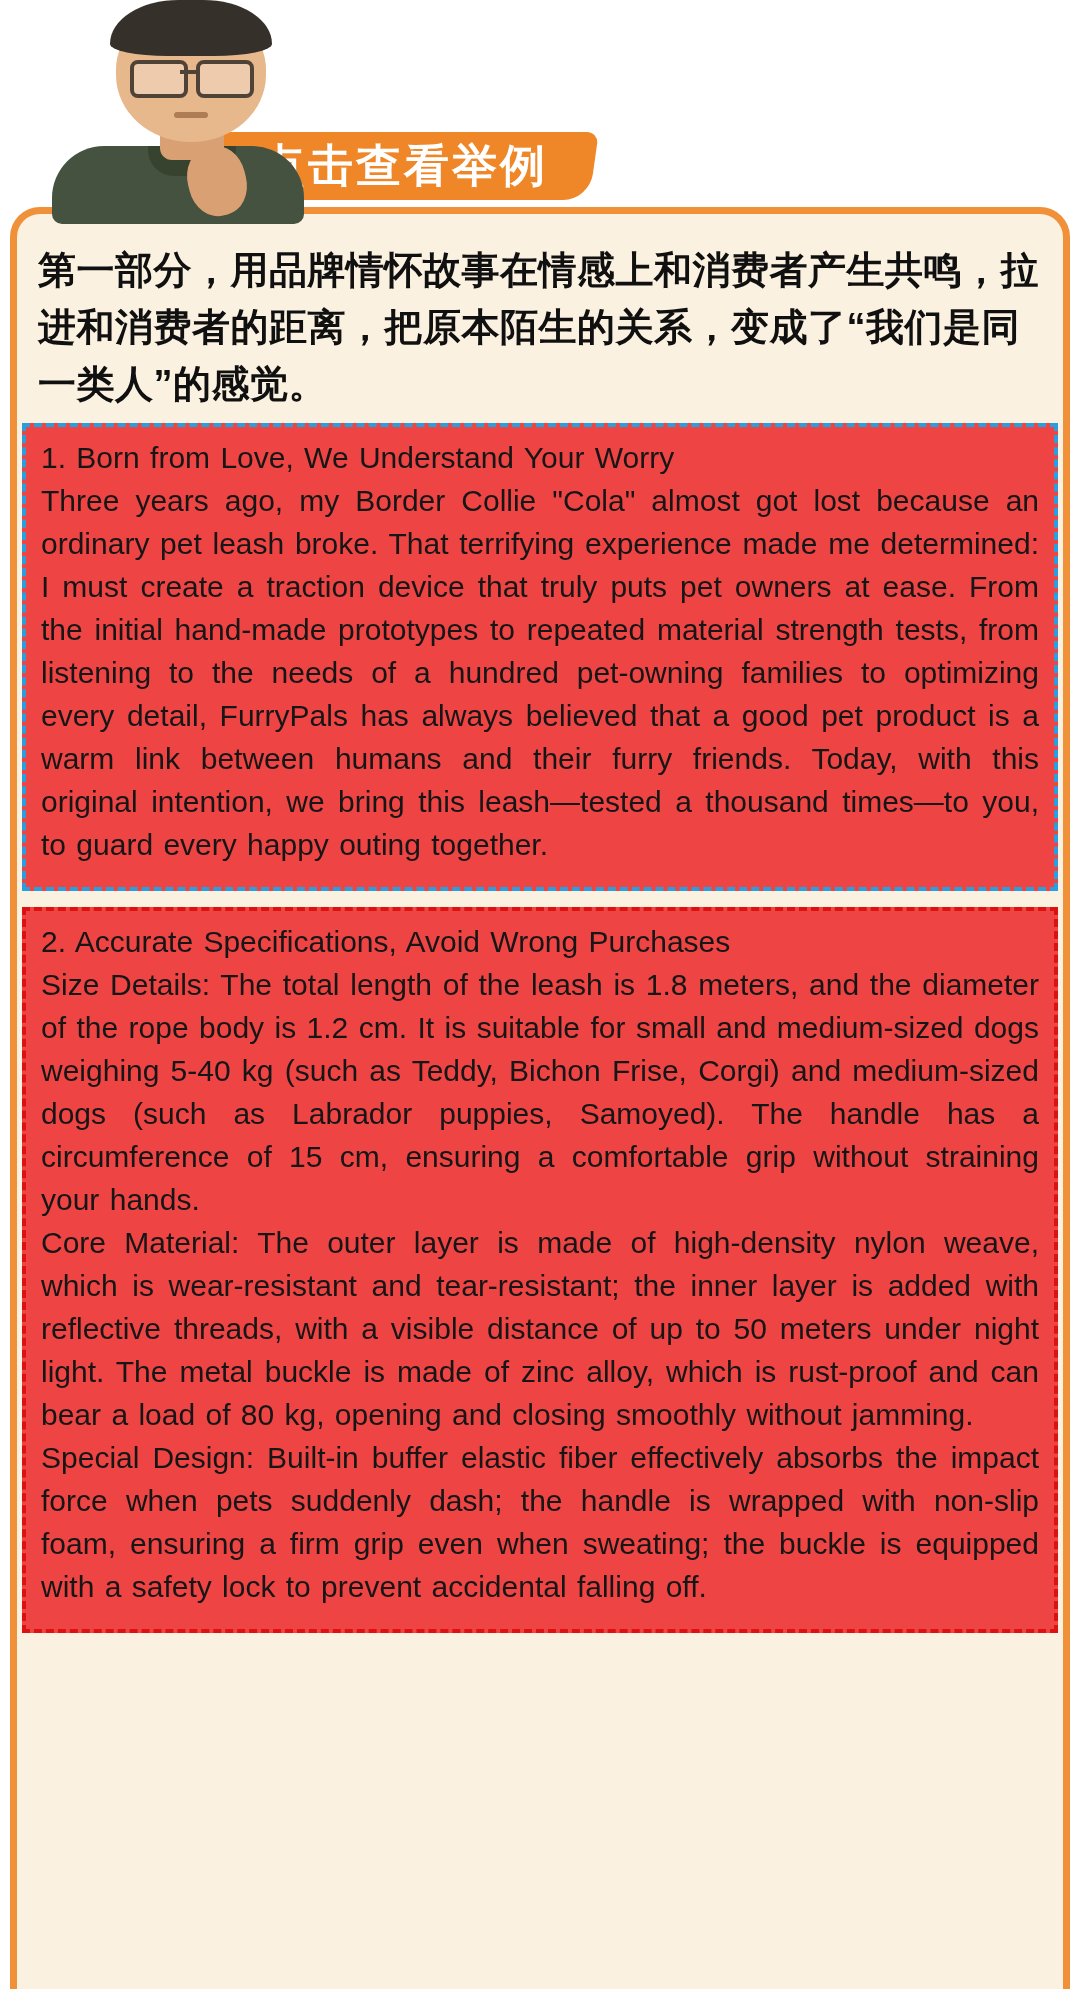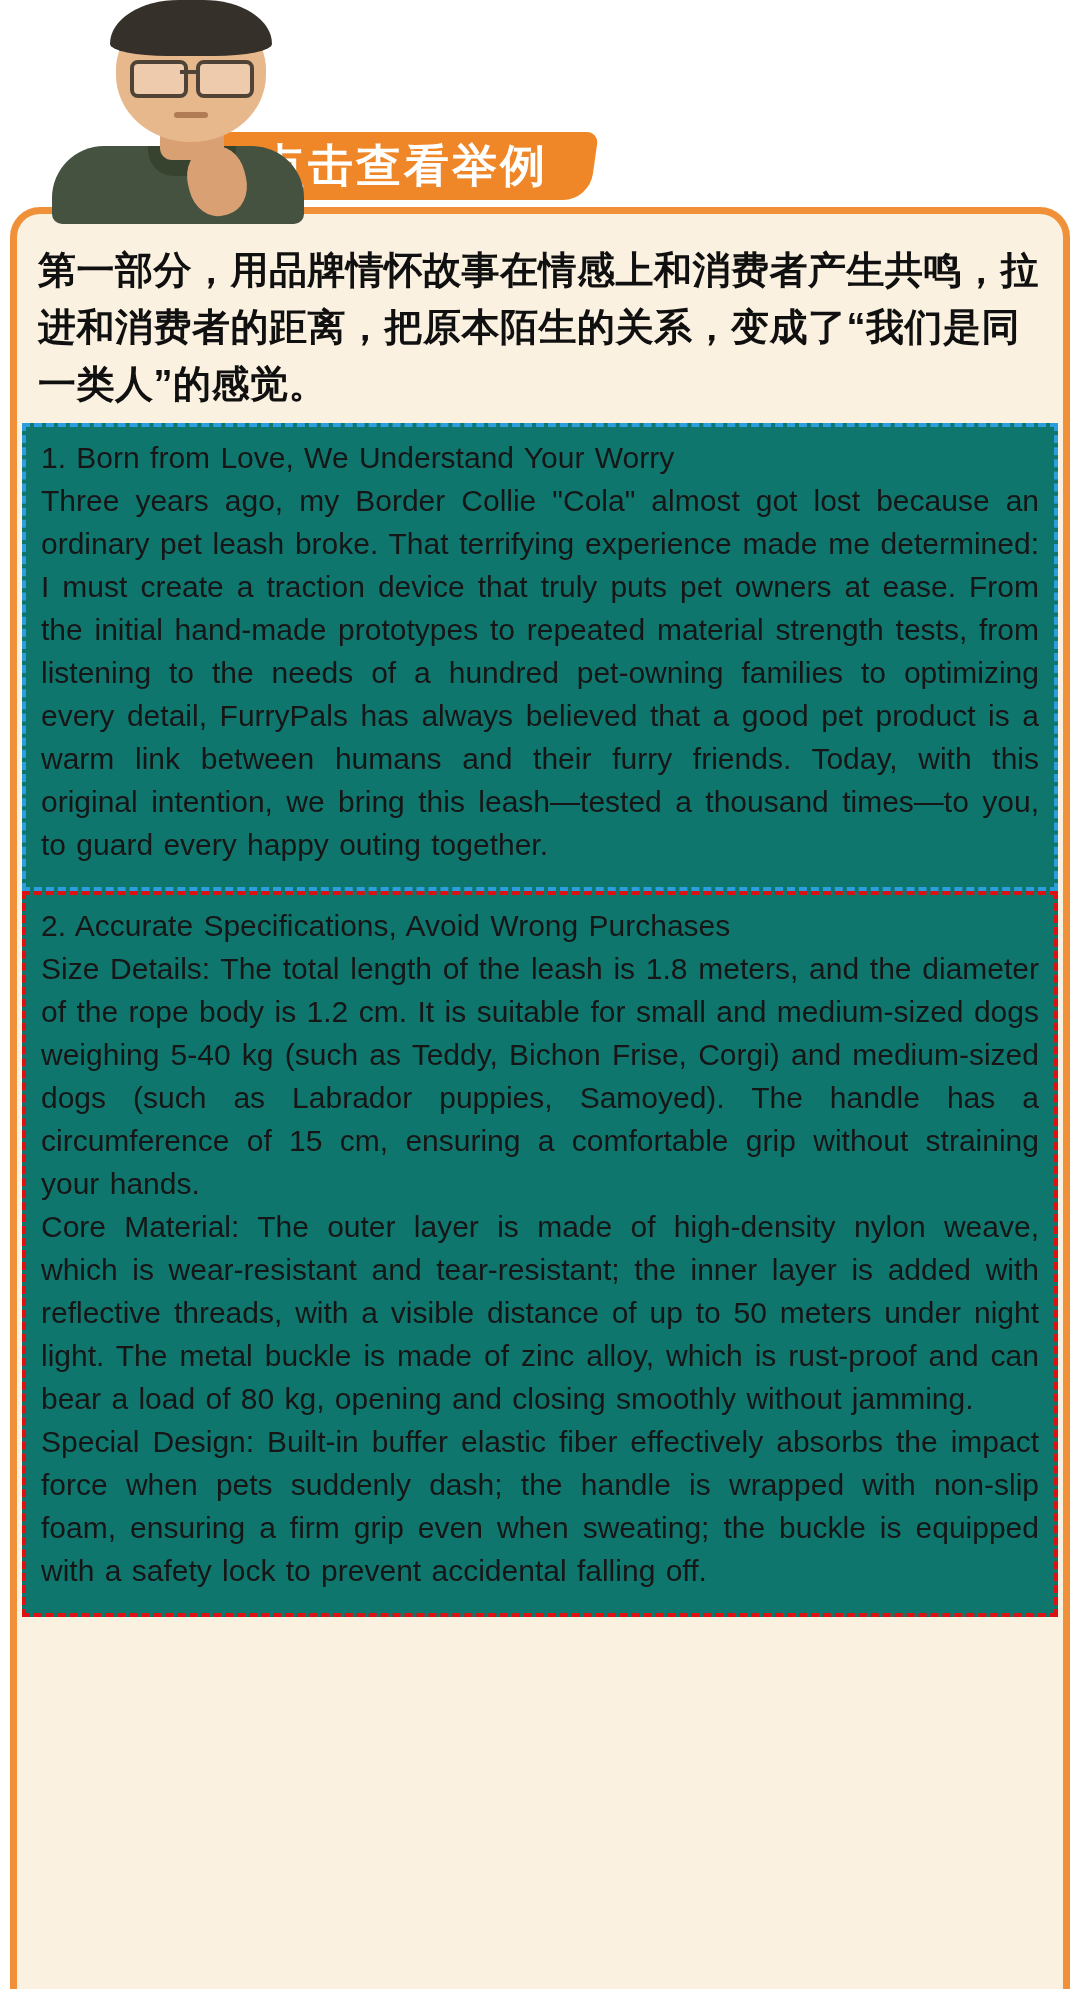--- a/index.html
+++ b/index.html
@@ -44,25 +44,25 @@
   
   .panel { position: absolute; left: 10px; right: 10px; top: 207px; height: 1845px;
            background: #fbf1e0; border: 7px solid #f0913a; border-radius: 30px;
            box-sizing: border-box; z-index: 1; }
 
   .intro { font-size: 38px; line-height: 57px; font-weight: 800;
            color: #101010; letter-spacing: 0.5px; }
   .intro-1 { margin: 28px 20px 0 21px; }
   .intro-2 { margin: 54px 20px 0 28px; }
 
-  .example { margin: 10px 5px 0 5px; background: #0f766e; box-sizing: border-box;
+  .example { margin: 10px 5px 0 5px; background: #ef4444; box-sizing: border-box;
              padding: 9px 15px 21px 15px; font-size: 30px; line-height: 43px;
              word-spacing: 2px; color: #161616; }
   .example.blue { border: 4px dashed #2b9edd; }
-  .example.red  { border: 4px dashed #dd1111; margin-top: 0; }
+  .example.red  { border: 4px dashed #dd1111; margin-top: 16px; }
   .example p { margin: 0; text-align: justify; }
   .example p.ex-title { text-align: left; }
 </style>
 </head>
 <body>
 
 <div class="avatar">
   <div class="av-shirt"></div>
   <div class="av-collar"></div>
   <div class="av-neck"></div>

